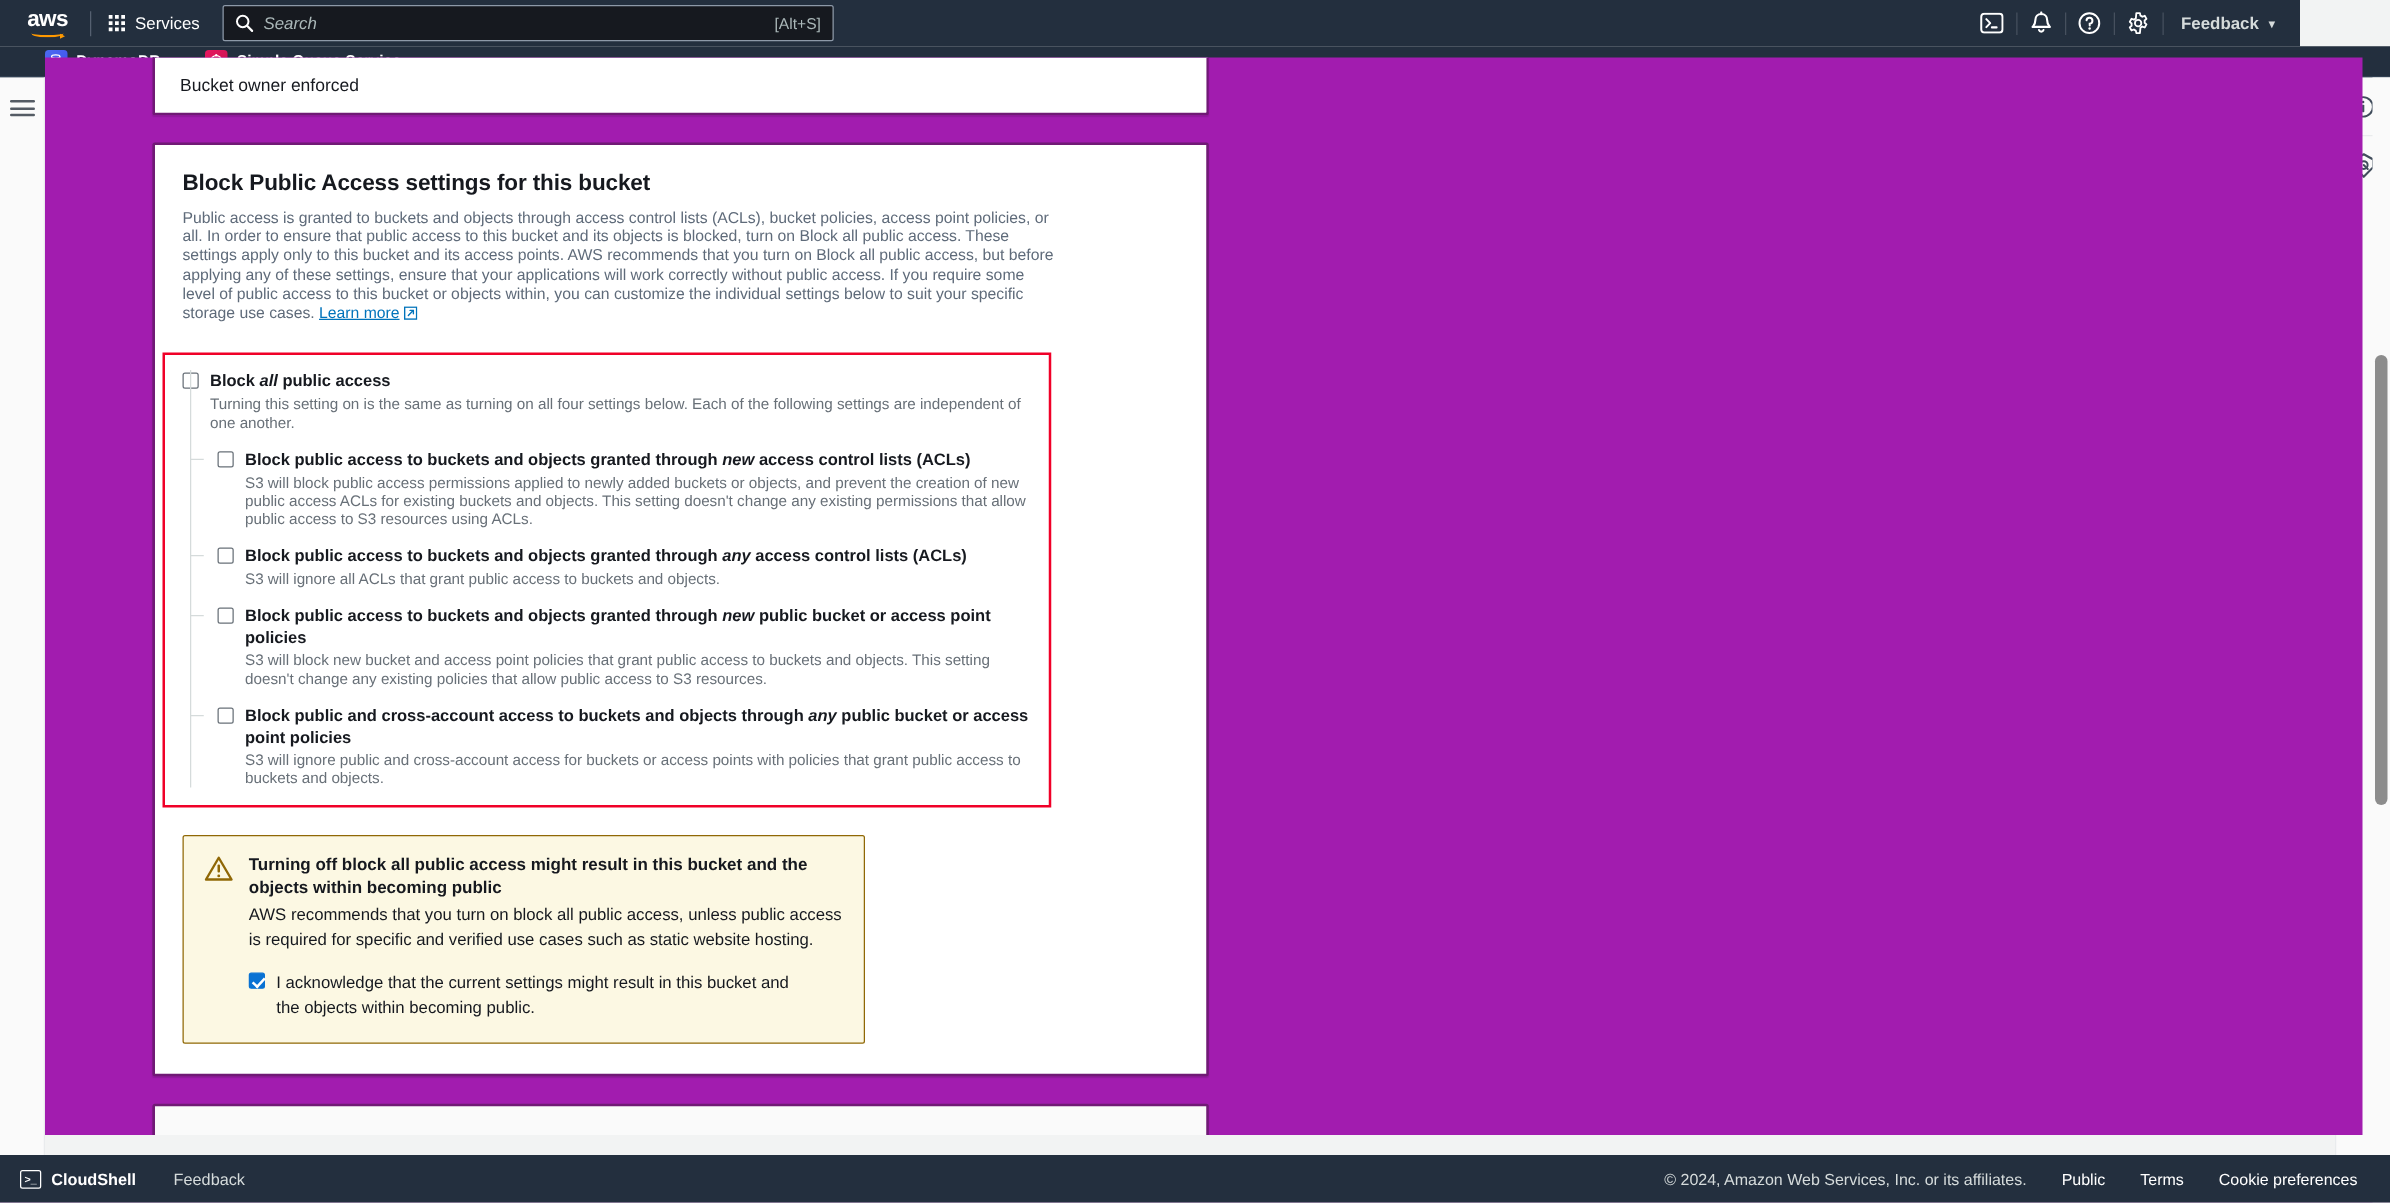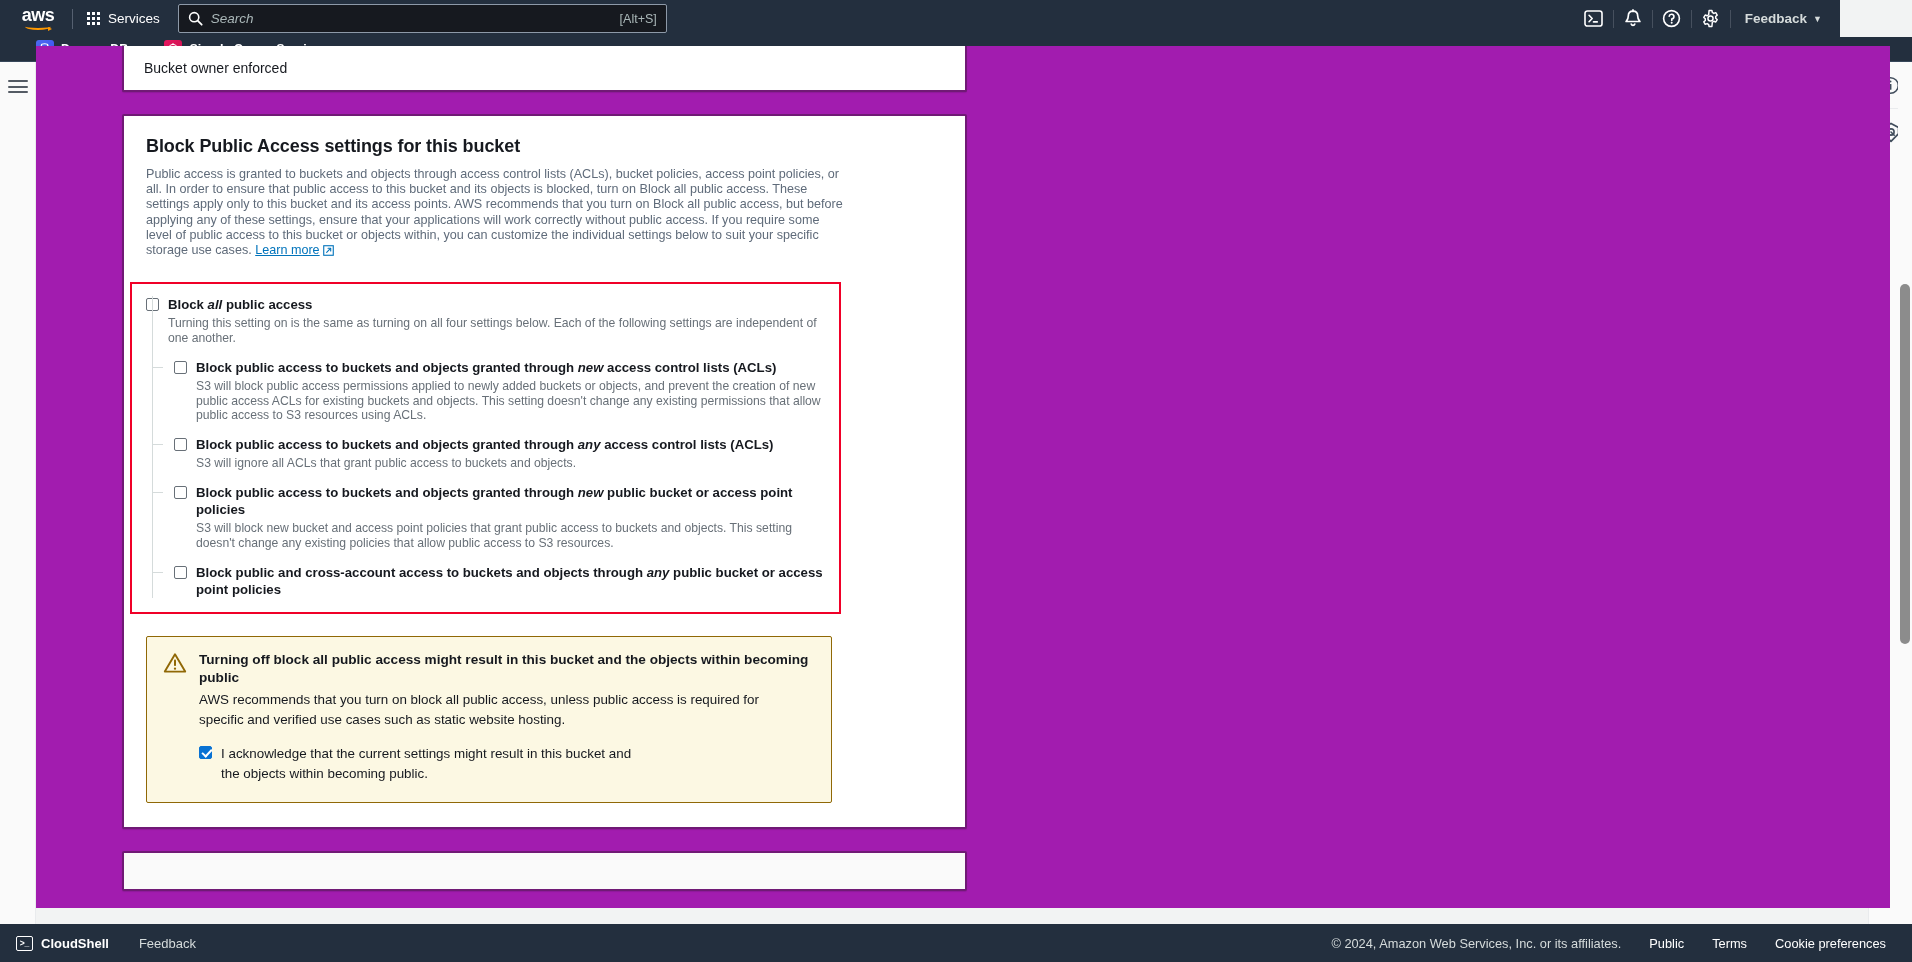--- a/index.html
+++ b/index.html
@@ -205,21 +205,21 @@
   }
   .child .elbow {
     position: absolute; left: 0; top: 21px;
     width: 11px; height: 1px; background: #d5dbdb;
   }
   .child .cb-help { margin: 3px 0 0 22px; }
 
   
   .alert {
     margin-top: 22px;
-    width: 686px;
+    width: 546px;
     background: #fcf8e3;
     border: 1px solid #906806;
     border-radius: 2px;
     padding: 14px 16px 18px 16px;
     display: flex; gap: 12px;
   }
   .warn-ico { flex: none; margin-top: 1px; }
   .alert-title {
     font-size: 13.6px; font-weight: 700; color: #16191f; line-height: 18px;
   }
@@ -468,20 +468,21 @@
           </div>
 
           <div class="child">
             <div class="elbow"></div>
             <div class="cb-row">
               <div class="cb"></div>
               <div class="cb-label">
                 <span>Block public and cross-account access to buckets and objects through </span><em>any</em><span> public bucket or access point policies</span>
               </div>
             </div>
+            <div class="cb-help">S3 will ignore public and cross-account access for buckets or access points with policies that grant public access to buckets and objects.</div>
           </div>
         </div>
       </div>
 
       <div class="alert">
         <span class="warn-ico">
           <svg width="24" height="22" viewBox="0 0 24 22">
             <path d="M12 2.2 L22.2 19.6 H1.8 Z" fill="none" stroke="#906806" stroke-width="1.9" stroke-linejoin="round"></path>
             <rect x="11" y="7.6" width="2" height="6.4" rx="0.8" fill="#906806"></rect>
             <circle cx="12" cy="16.7" r="1.15" fill="#906806"></circle>

